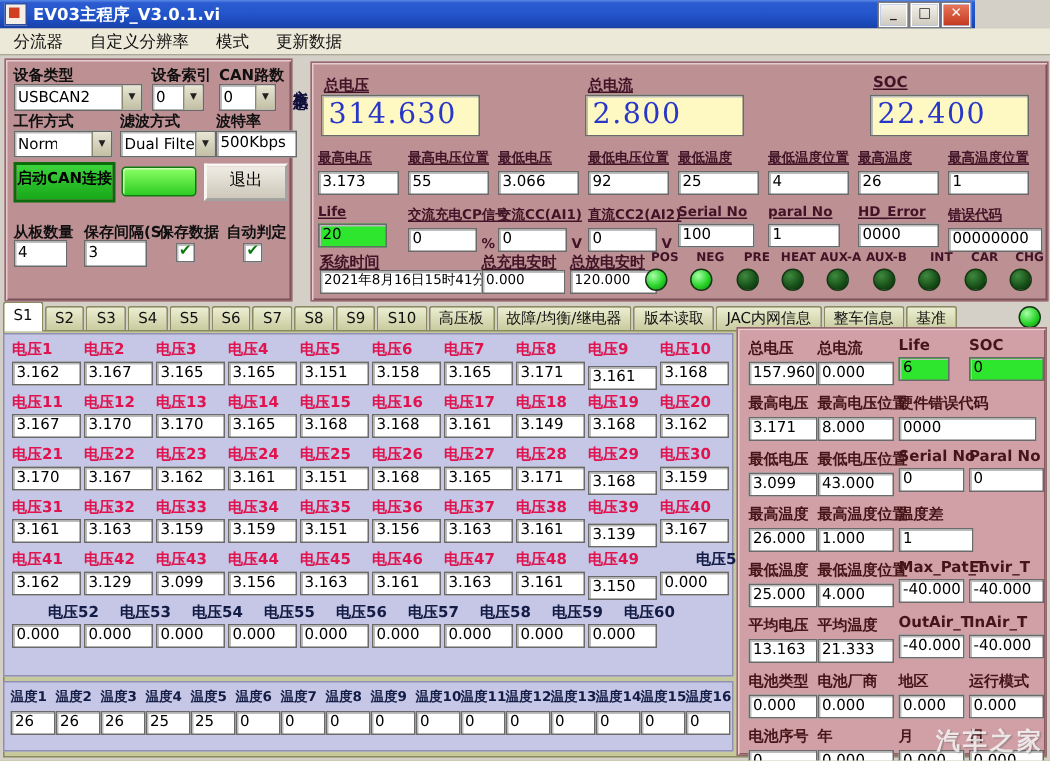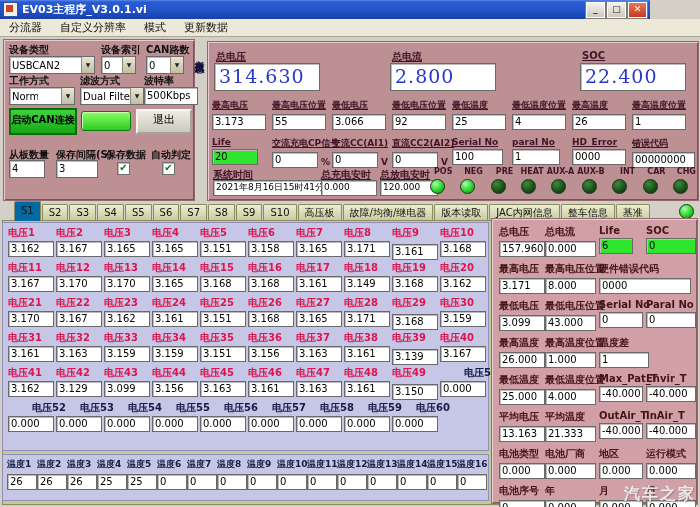--- a/index.html
+++ b/index.html
@@ -55,37 +55,37 @@
     box-shadow:inset 1px 1px 0 #c8ffb0;}
   #btn-exit{position:absolute;left:132px;top:69px;width:52px;height:21px;
     background:linear-gradient(180deg,#efece4,#cdc8ba);border:2px outset #f8f6f0;
     font-size:11px;color:#000;text-align:center;line-height:17px;}
   
   #vlabel{position:absolute;left:194px;top:52px;width:12px;font-size:10px;font-weight:bold;color:#10103a;
     writing-mode:vertical-rl;text-orientation:upright;letter-spacing:1px;}
   #main-board{position:absolute;left:207px;top:41px;width:490px;height:158px;}
   .mb-label{position:absolute;font-size:10px;font-weight:bold;color:#401426;
     text-decoration:underline;white-space:nowrap;}
-  .bigbox{position:absolute;top:21px;width:100px;height:26px;background:#ffffff;border:1px solid #6a6a6a;
+  .bigbox{position:absolute;top:21px;width:100px;height:26px;background:#fef9c3;border:1px solid #6a6a6a;
     box-shadow:inset 1px 1px 0 #bcbcbc;color:#2937c8;font-family:"DejaVu Serif",serif;
     font-size:19px;line-height:25px;padding-left:4px;letter-spacing:1px;white-space:nowrap;}
   .mbgrid{position:absolute;left:4px;display:grid;grid-template-columns:repeat(8,60px);}
   .mbgrid .gcell{position:relative;height:30px;}
   .mbgrid .glabel{font-size:9px;font-weight:bold;color:#401426;text-decoration:underline;white-space:nowrap;}
   .mbgrid .gbox{margin-top:2px;display:inline-block;vertical-align:top;}
   .unit{font-size:9px;font-weight:bold;color:#401426;margin-left:3px;}
   .led-col{width:30px;text-align:right;}
   .led-col .llabel{font-size:8px;font-weight:bold;color:#401426;white-space:nowrap;}
   .led-col .led{margin:3px auto 0;}
   
   #tabs{position:absolute;left:2px;top:202px;width:696px;height:19px;display:flex;align-items:flex-end;}
   .tab{height:16px;line-height:16px;padding:0 6px;margin-right:1px;font-size:10px;color:#111;
     background:linear-gradient(180deg,#eceed2,#c6c99b);border:1px solid #8a8c60;border-bottom:none;
     border-radius:2px 2px 0 0;white-space:nowrap;}
-  .tab.active{height:19px;line-height:18px;background:#0369a1;position:relative;z-index:2;margin-left:12px;}
+  .tab.active{height:19px;line-height:18px;background:#ffffff;position:relative;z-index:2;}
   #tab-led{position:absolute;right:6px;top:204px;}
   
   #tabpage{position:absolute;left:2px;top:220px;width:696px;height:285px;background:#c6c99b;
     border:1px solid #8a8c60;box-sizing:border-box;}
   #cells-panel{position:absolute;left:2px;top:222px;width:487px;height:229px;
     background:#c6c6e6;border:1px solid #8f8fb4;box-sizing:border-box;}
   .cells-grid{position:absolute;left:5px;top:3px;display:grid;grid-template-columns:repeat(10,48px);grid-auto-rows:35px;}
   .ccell .clabel{font-size:10px;font-weight:bold;white-space:nowrap;}
   .ccell .clabel.red{color:#e1134e;}
   .ccell .clabel.dark{color:#121c44;padding-left:24px;}

